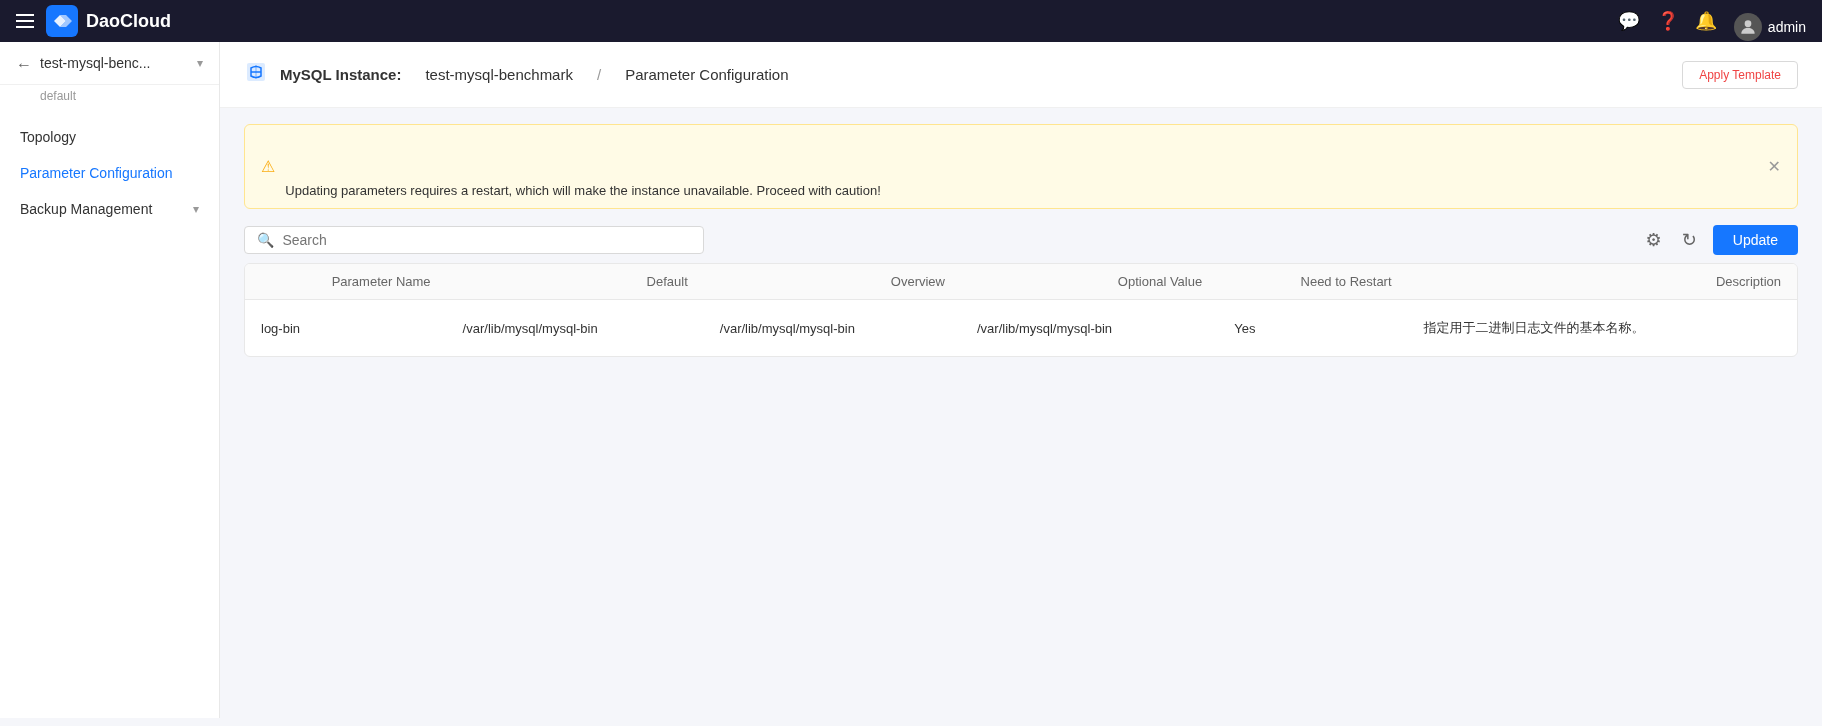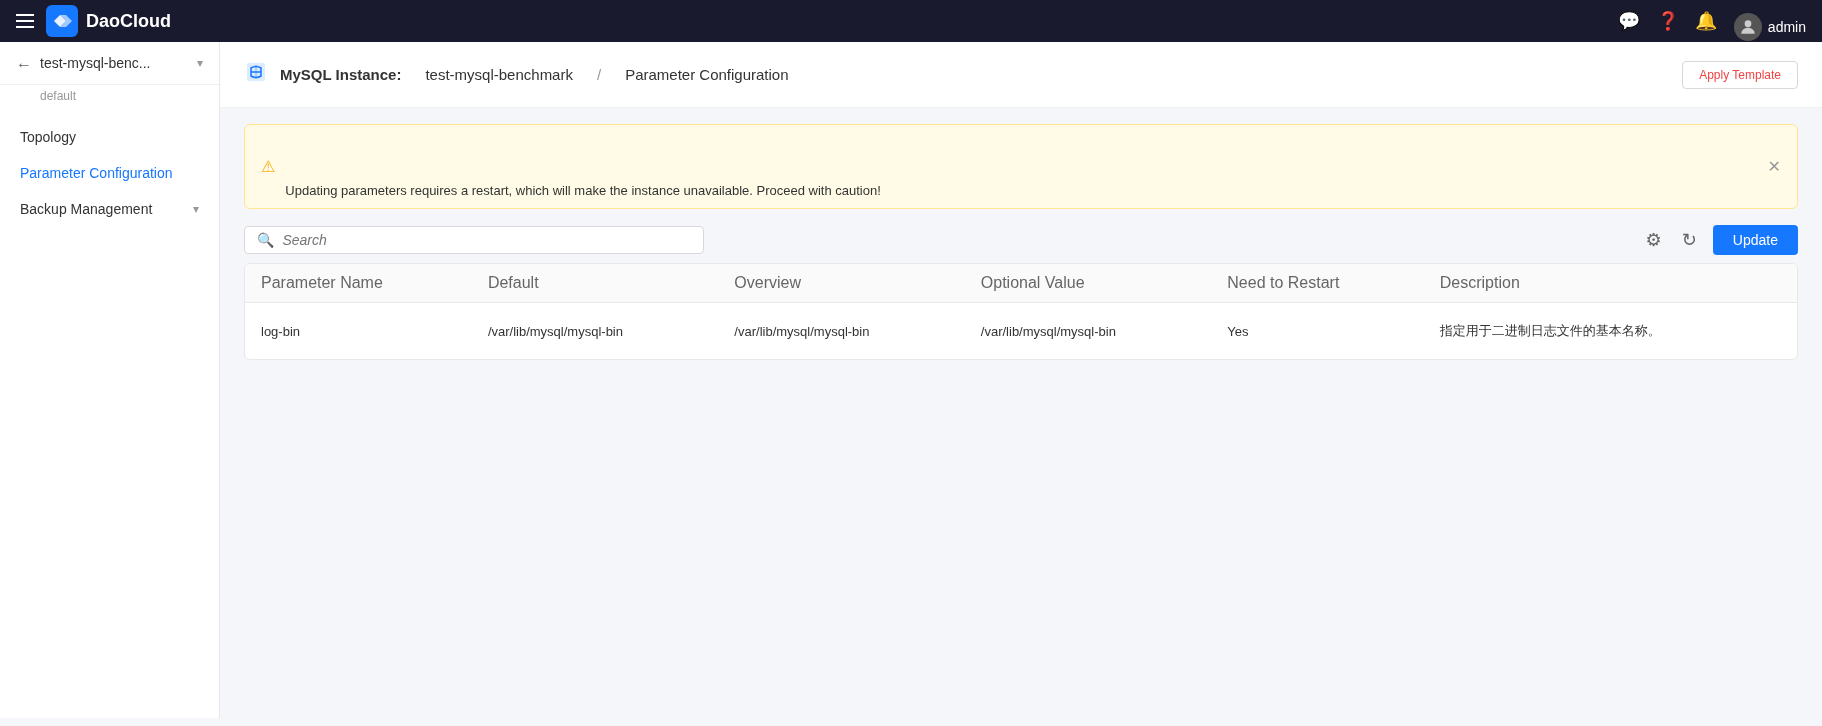--- a/index.html
+++ b/index.html
@@ -58,34 +58,34 @@
     .warning-text { flex: 1; color: #333; font-size: 13px; margin-top: 48px; }
     .warning-close { cursor: pointer; color: #999; font-size: 16px; }
 
     
     .toolbar { display: flex; align-items: center; padding: 16px 24px 8px 24px; gap: 12px; }
     .search-box {
       display: flex; align-items: center; border: 1px solid #d9d9d9;
       border-radius: 4px; padding: 5px 12px; background: #fff; width: 460px; gap: 8px;
     }
     .search-icon { color: #bbb; font-size: 14px; }
-    .search-input { border: none; outline: none; flex: 1; font-size: 14px; color: #333; background: transparent; font-style: italic; }
+    .search-input { border: none; outline: none; flex: 1; font-size: 14px; color: #333; background: transparent; }
     .toolbar-spacer { flex: 1; }
     .toolbar-action { cursor: pointer; color: #666; font-size: 18px; padding: 4px; }
     .update-btn {
       background: #1677ff; color: #fff; border: none;
       padding: 7px 20px; border-radius: 4px; cursor: pointer; font-size: 14px; font-weight: 500;
     }
 
     
     .table-wrap { margin: 0 24px; background: #fff; border-radius: 6px; border: 1px solid #e8e8e8; overflow: hidden; }
     .table { width: 100%; border-collapse: collapse; }
     .table th {
-      background: #fafafa; padding: 10px 16px; text-align: left;
-      font-size: 16px; font-weight: 500; color: #666;
+      background: #fafafa; padding: 10px 16px; text-align: right;
+      font-size: 13px; font-weight: 500; color: #666;
       border-bottom: 1px solid #e8e8e8;
     }
     .table td {
       padding: 19px 16px; font-size: 13px; color: #333;
       border-bottom: 1px solid #f0f0f0;
     }
     .table tr:last-child td { border-bottom: none; }
   </style>
 </head>
 <body>

